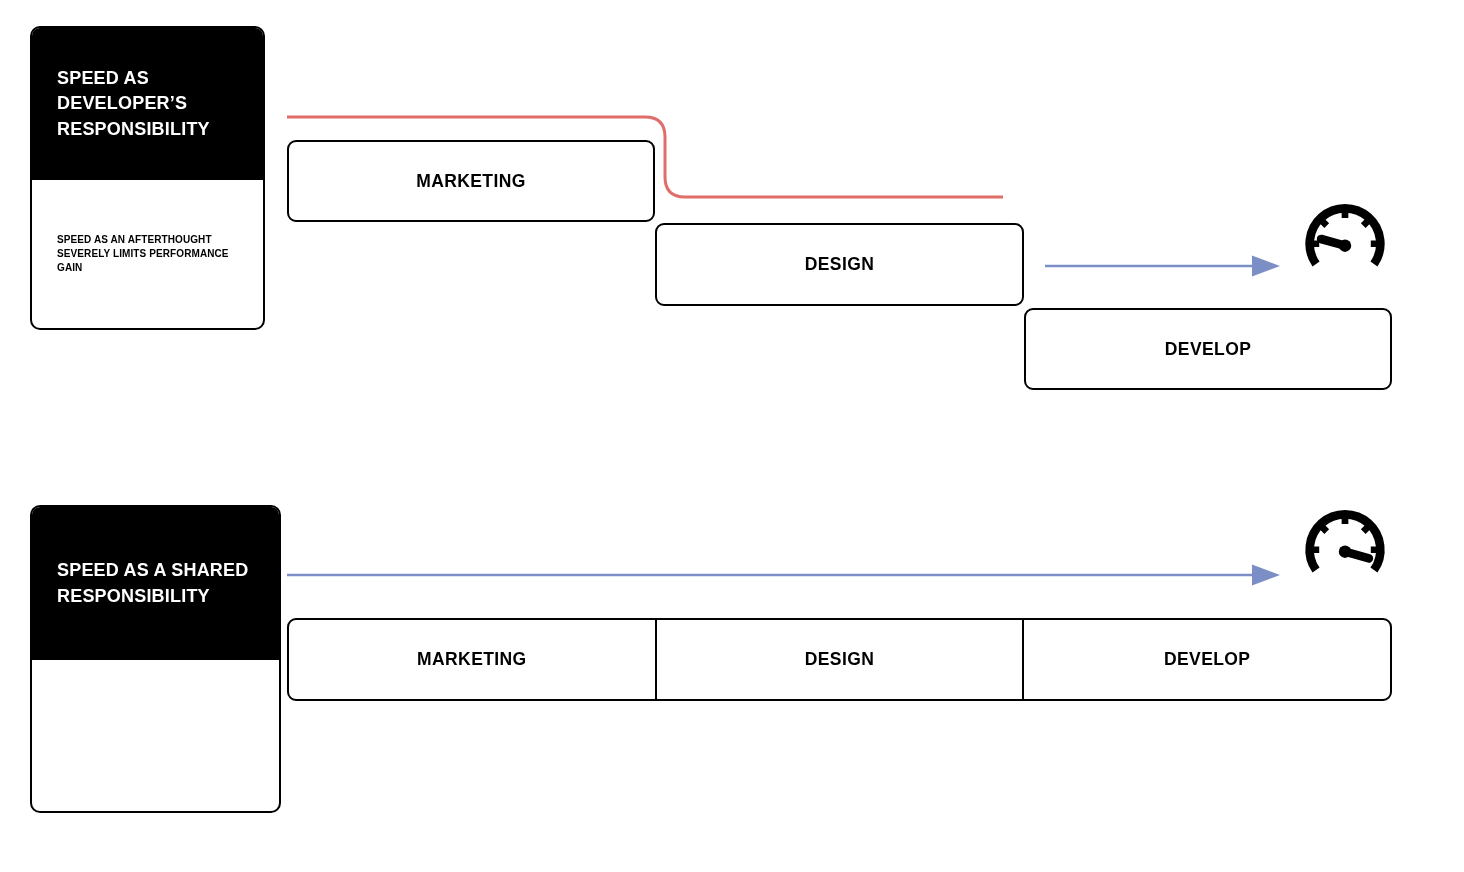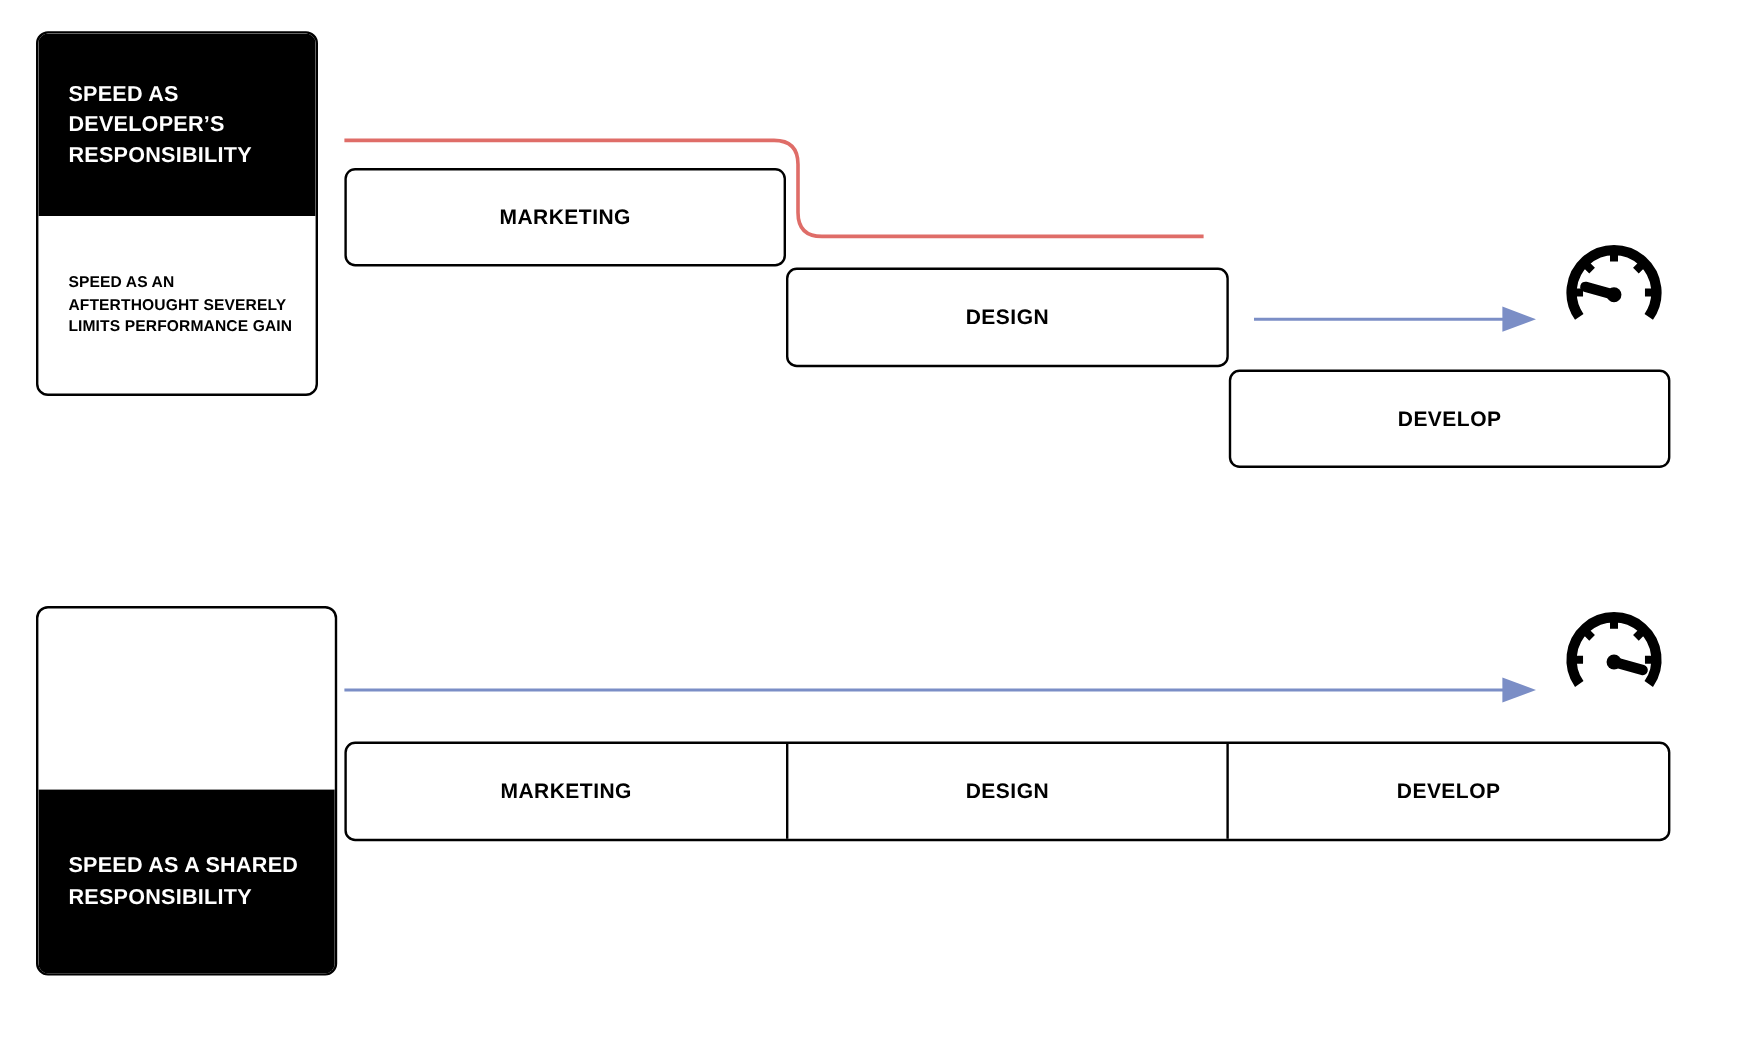--- a/index.html
+++ b/index.html
@@ -9,33 +9,33 @@
     font-family:"Liberation Sans",sans-serif;
     overflow:hidden;
   }
   
   .card{
     position:absolute;box-sizing:border-box;
     border:2.5px solid var(--ink,#000);border-radius:10px;
     background:#fff;display:flex;flex-direction:column;overflow:hidden;
   }
   .card-top{left:30px;top:26px;width:235px;height:304px;}
-  .card-bottom{left:30px;top:505px;width:251px;height:308px;justify-content:flex-end;}
+  .card-bottom{left:30px;top:505px;width:251px;height:308px;}
   .card-header{
     background:var(--ink,#000);color:#fff;
     display:flex;align-items:center;
     padding:0 22px 0 25px;
     font-weight:bold;font-size:18px;line-height:1.4;letter-spacing:.2px;
   }
   .card-top .card-header{height:152px;}
   .card-bottom .card-header{height:153px;}
   .card-body{
     flex:1;display:flex;align-items:center;
     padding:0 18px 0 25px;color:var(--ink,#000);
-    font-weight:bold;font-size:13px;line-height:1.42;letter-spacing:.1px;
+    font-weight:bold;font-size:10px;line-height:1.42;letter-spacing:.1px;
   }
   
   .phase{
     position:absolute;box-sizing:border-box;
     border:2.5px solid var(--ink,#000);border-radius:9px;background:#fff;
     display:flex;align-items:center;justify-content:center;
     font-weight:bold;font-size:17.5px;letter-spacing:.4px;color:var(--ink,#000);
   }
   .phase-marketing{left:287px;top:140px;width:368px;height:82px;}
   .phase-design{left:655px;top:223px;width:369px;height:83px;}

